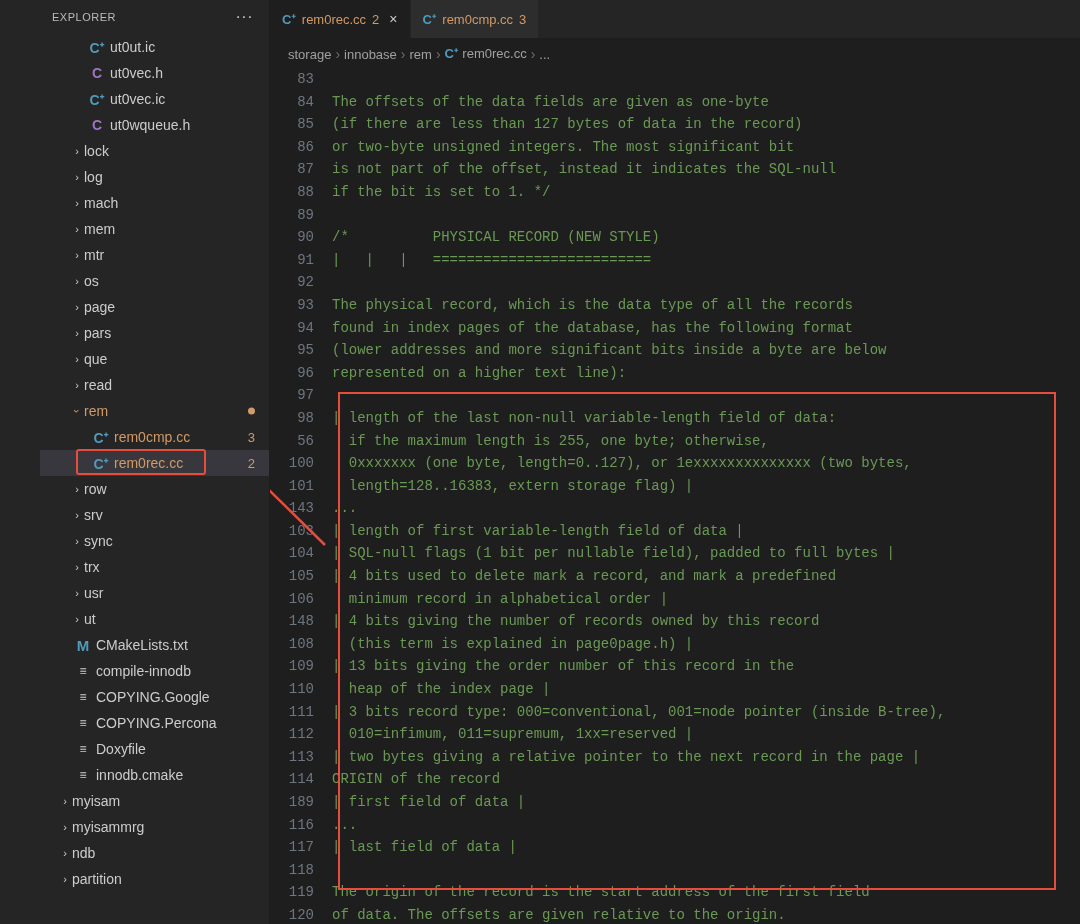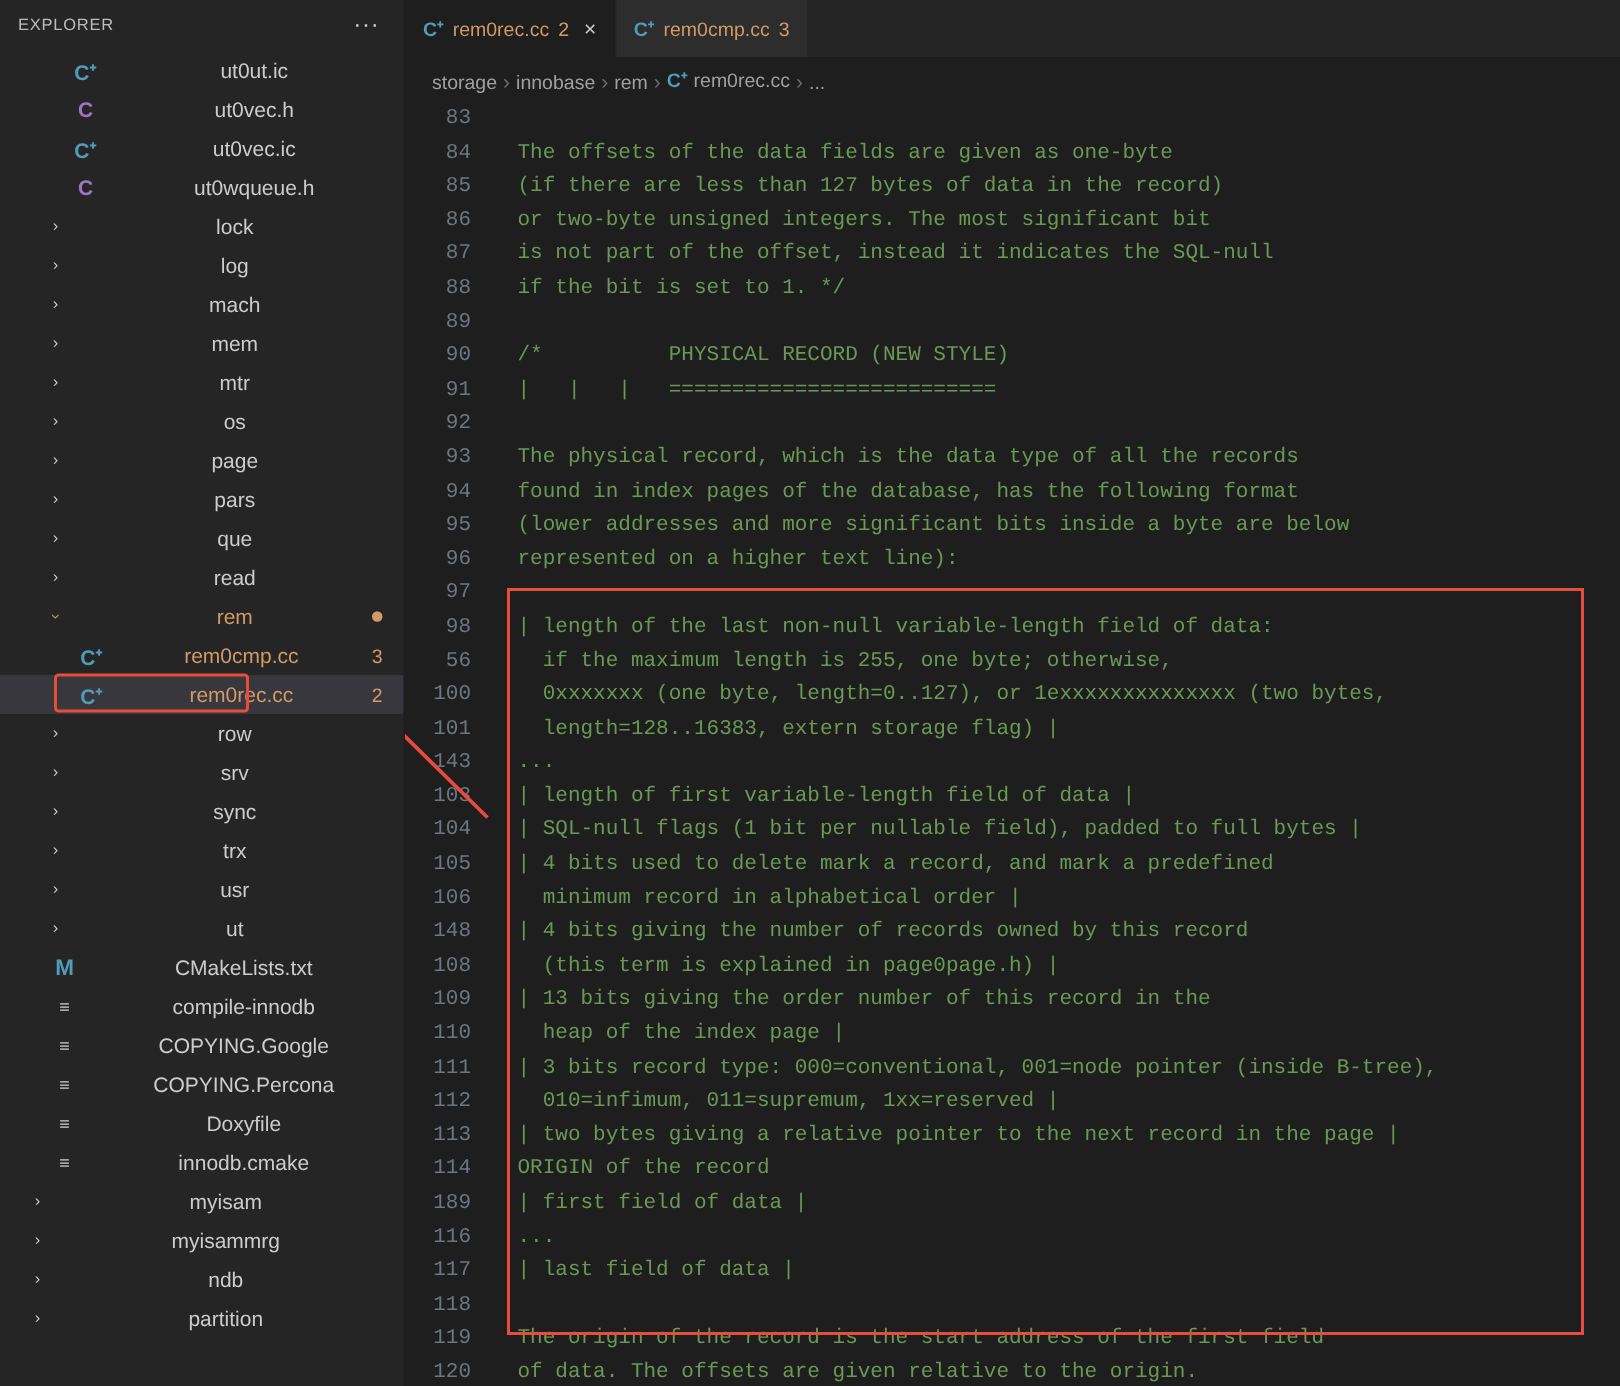--- a/index.html
+++ b/index.html
@@ -12,20 +12,21 @@
   height: 924px;
   overflow: hidden;
   display: flex;
 }
 .sidebar {
   width: 270px;
   background: #252526;
   border-right: 1px solid #1e1e1e;
   display: flex;
   flex-direction: column;
+  padding-left: 40px;
 }
 .sidebar-header {
   display: flex;
   align-items: center;
   justify-content: space-between;
   padding: 8px 12px;
   font-size: 11px;
   letter-spacing: 0.5px;
   color: #bbbbbb;
 }
@@ -62,21 +63,21 @@
 }
 .tree-row .chev.down { transform: rotate(90deg); }
 .tree-row .icn {
   width: 18px;
   display: inline-flex;
   justify-content: center;
   font-weight: 700;
   font-size: 14px;
   margin-right: 4px;
 }
-.tree-row .lbl { flex: 1; text-align: center; }
+.tree-row .lbl { flex: 1; }
 .tree-row .badge {
   margin-right: 14px;
   font-size: 13px;
 }
 .tree-row.open-folder .lbl { color: #d19a66; }
 .tree-row.open-folder .chev { color: #d19a66; }
 .tree-row.modified-file .lbl { color: #d19a66; }
 .tree-row.modified-file .badge { color: #d19a66; }
 .tree-row.selected { background: #37373d; }
 .icn.c-blue { color: #519aba; }
@@ -152,21 +153,21 @@
   color: #6e7681;
   padding-right: 18px;
   user-select: none;
 }
 .gutter div { height: 22.6px; }
 .code {
   flex: 1;
   color: #6a9955;
   white-space: pre;
 }
-.code div { height: 22.6px; margin-left: 13px; }
+.code div { height: 22.6px; }
 .highlighted-region {
   position: absolute;
   border: 2px solid #e74c3c;
   pointer-events: none;
 }
 .arrow-svg {
   position: absolute;
   pointer-events: none;
   z-index: 10;
 }

